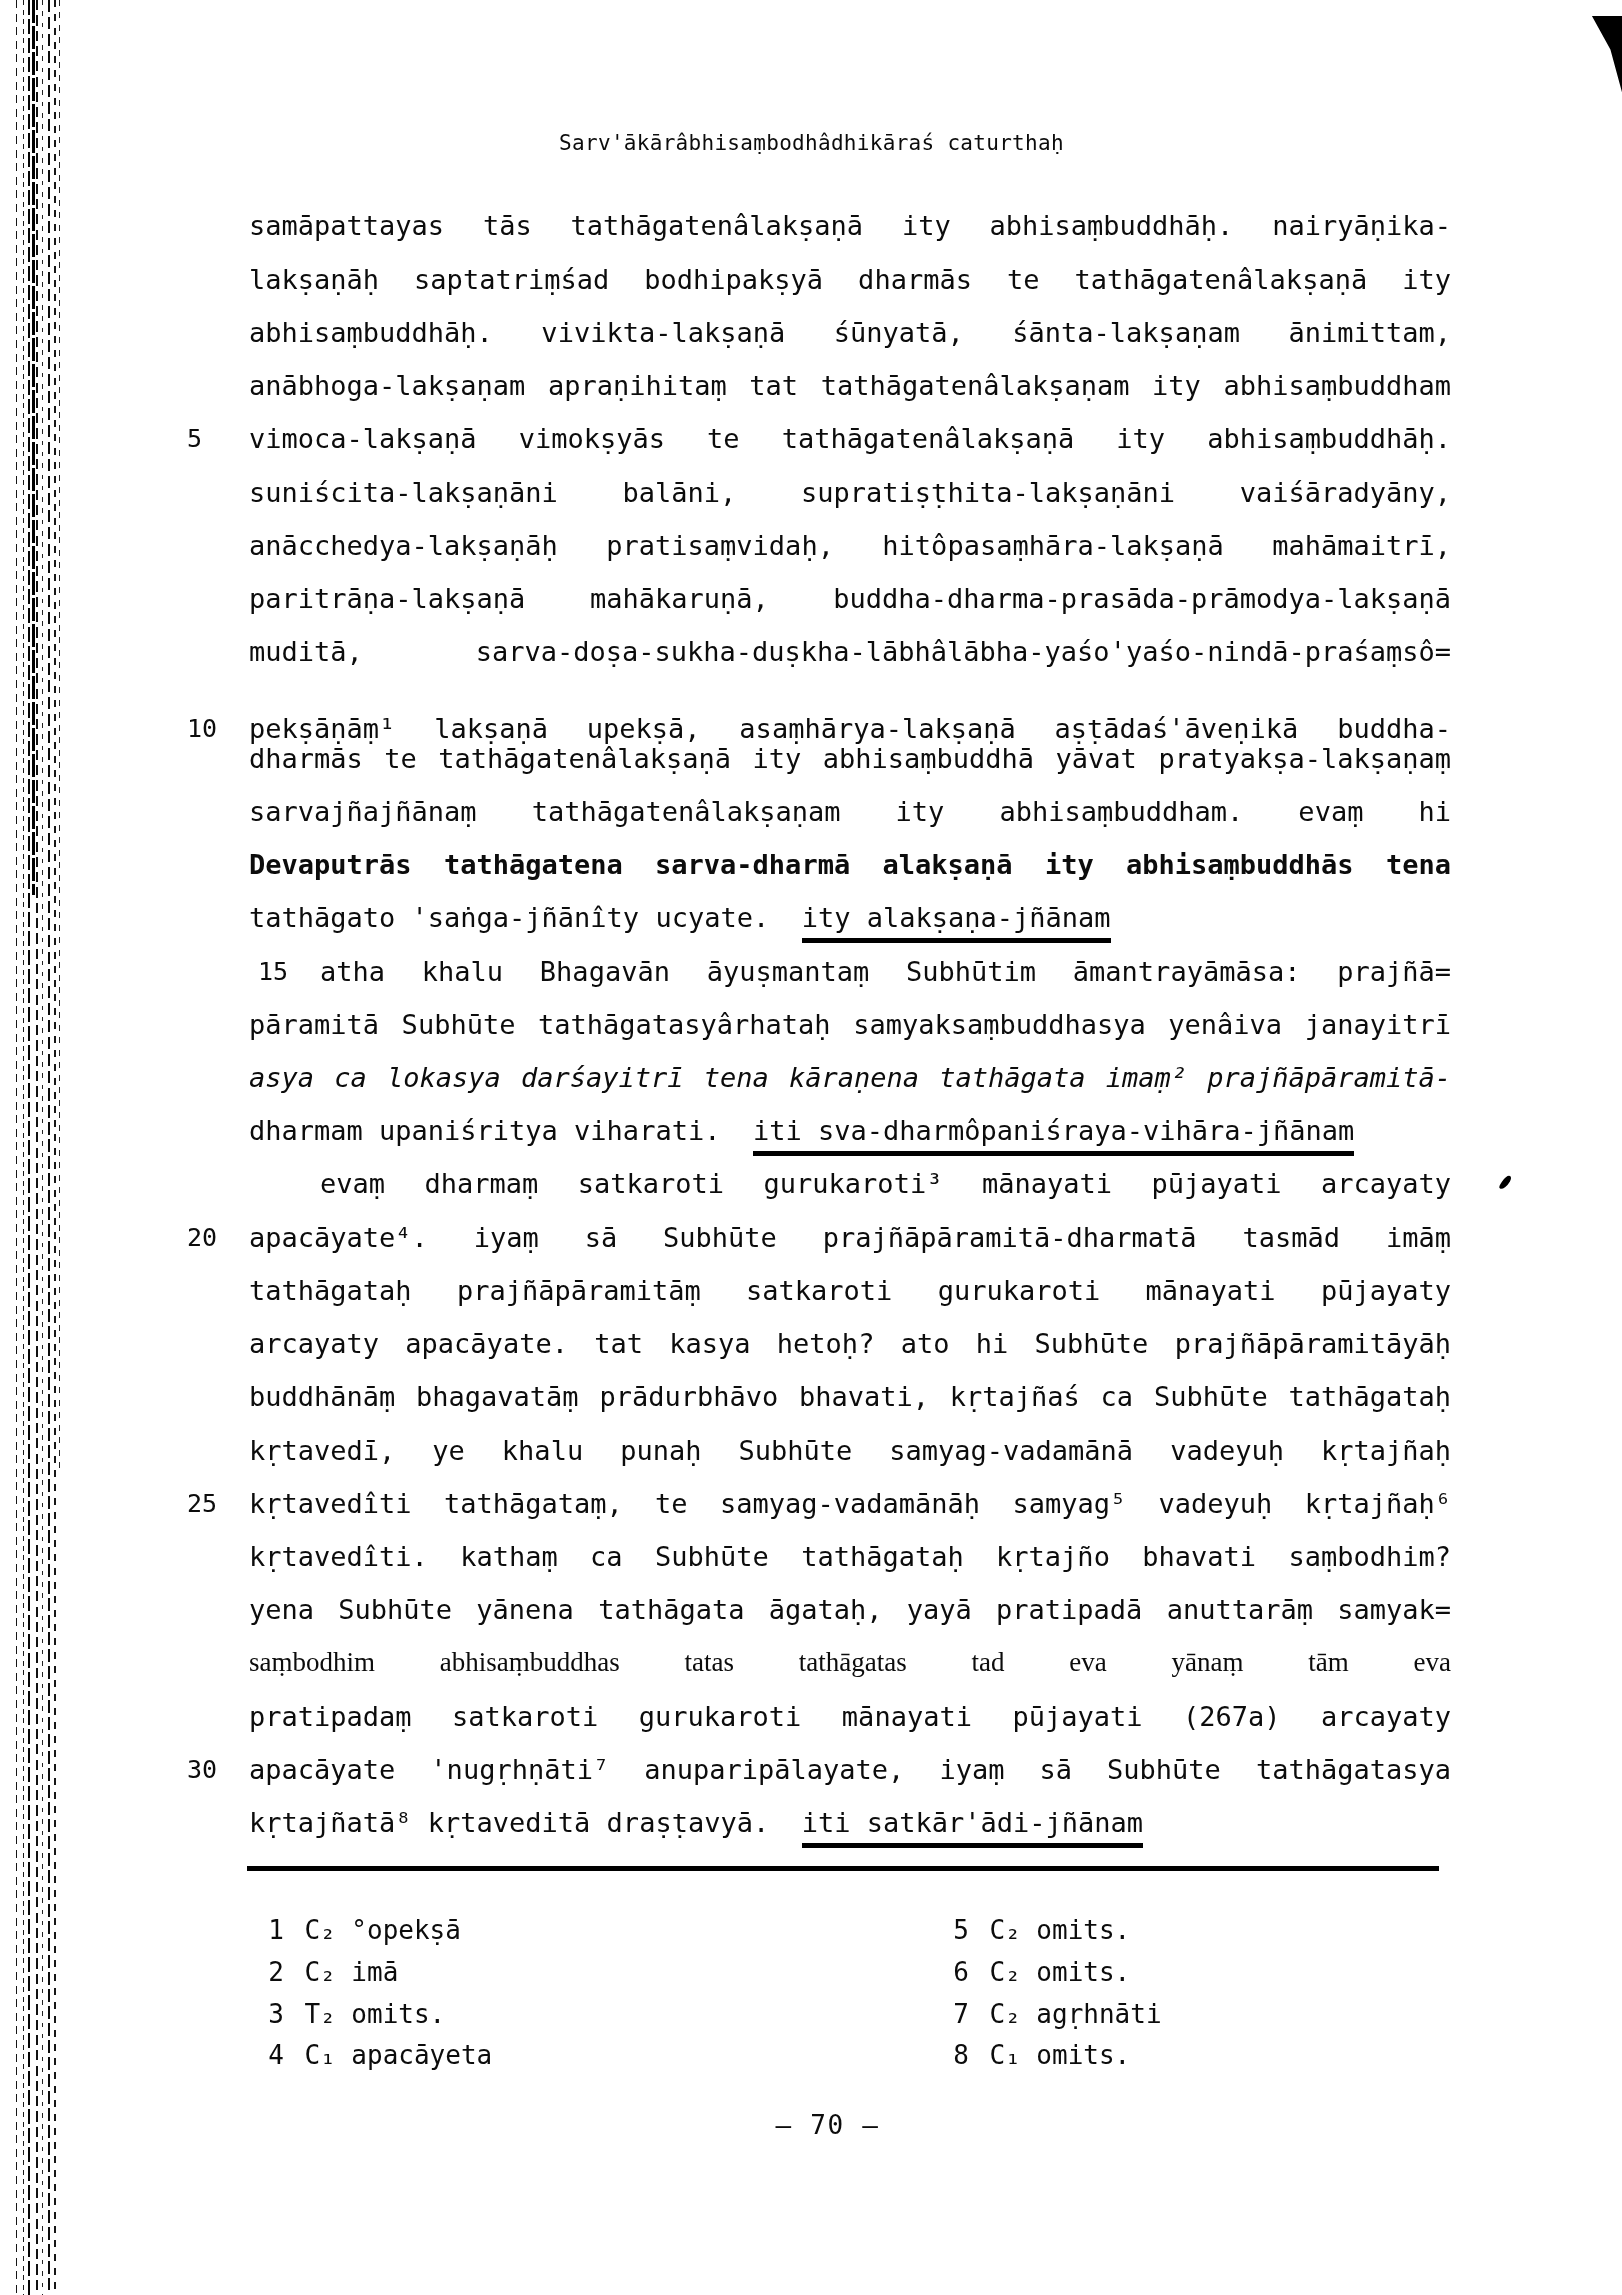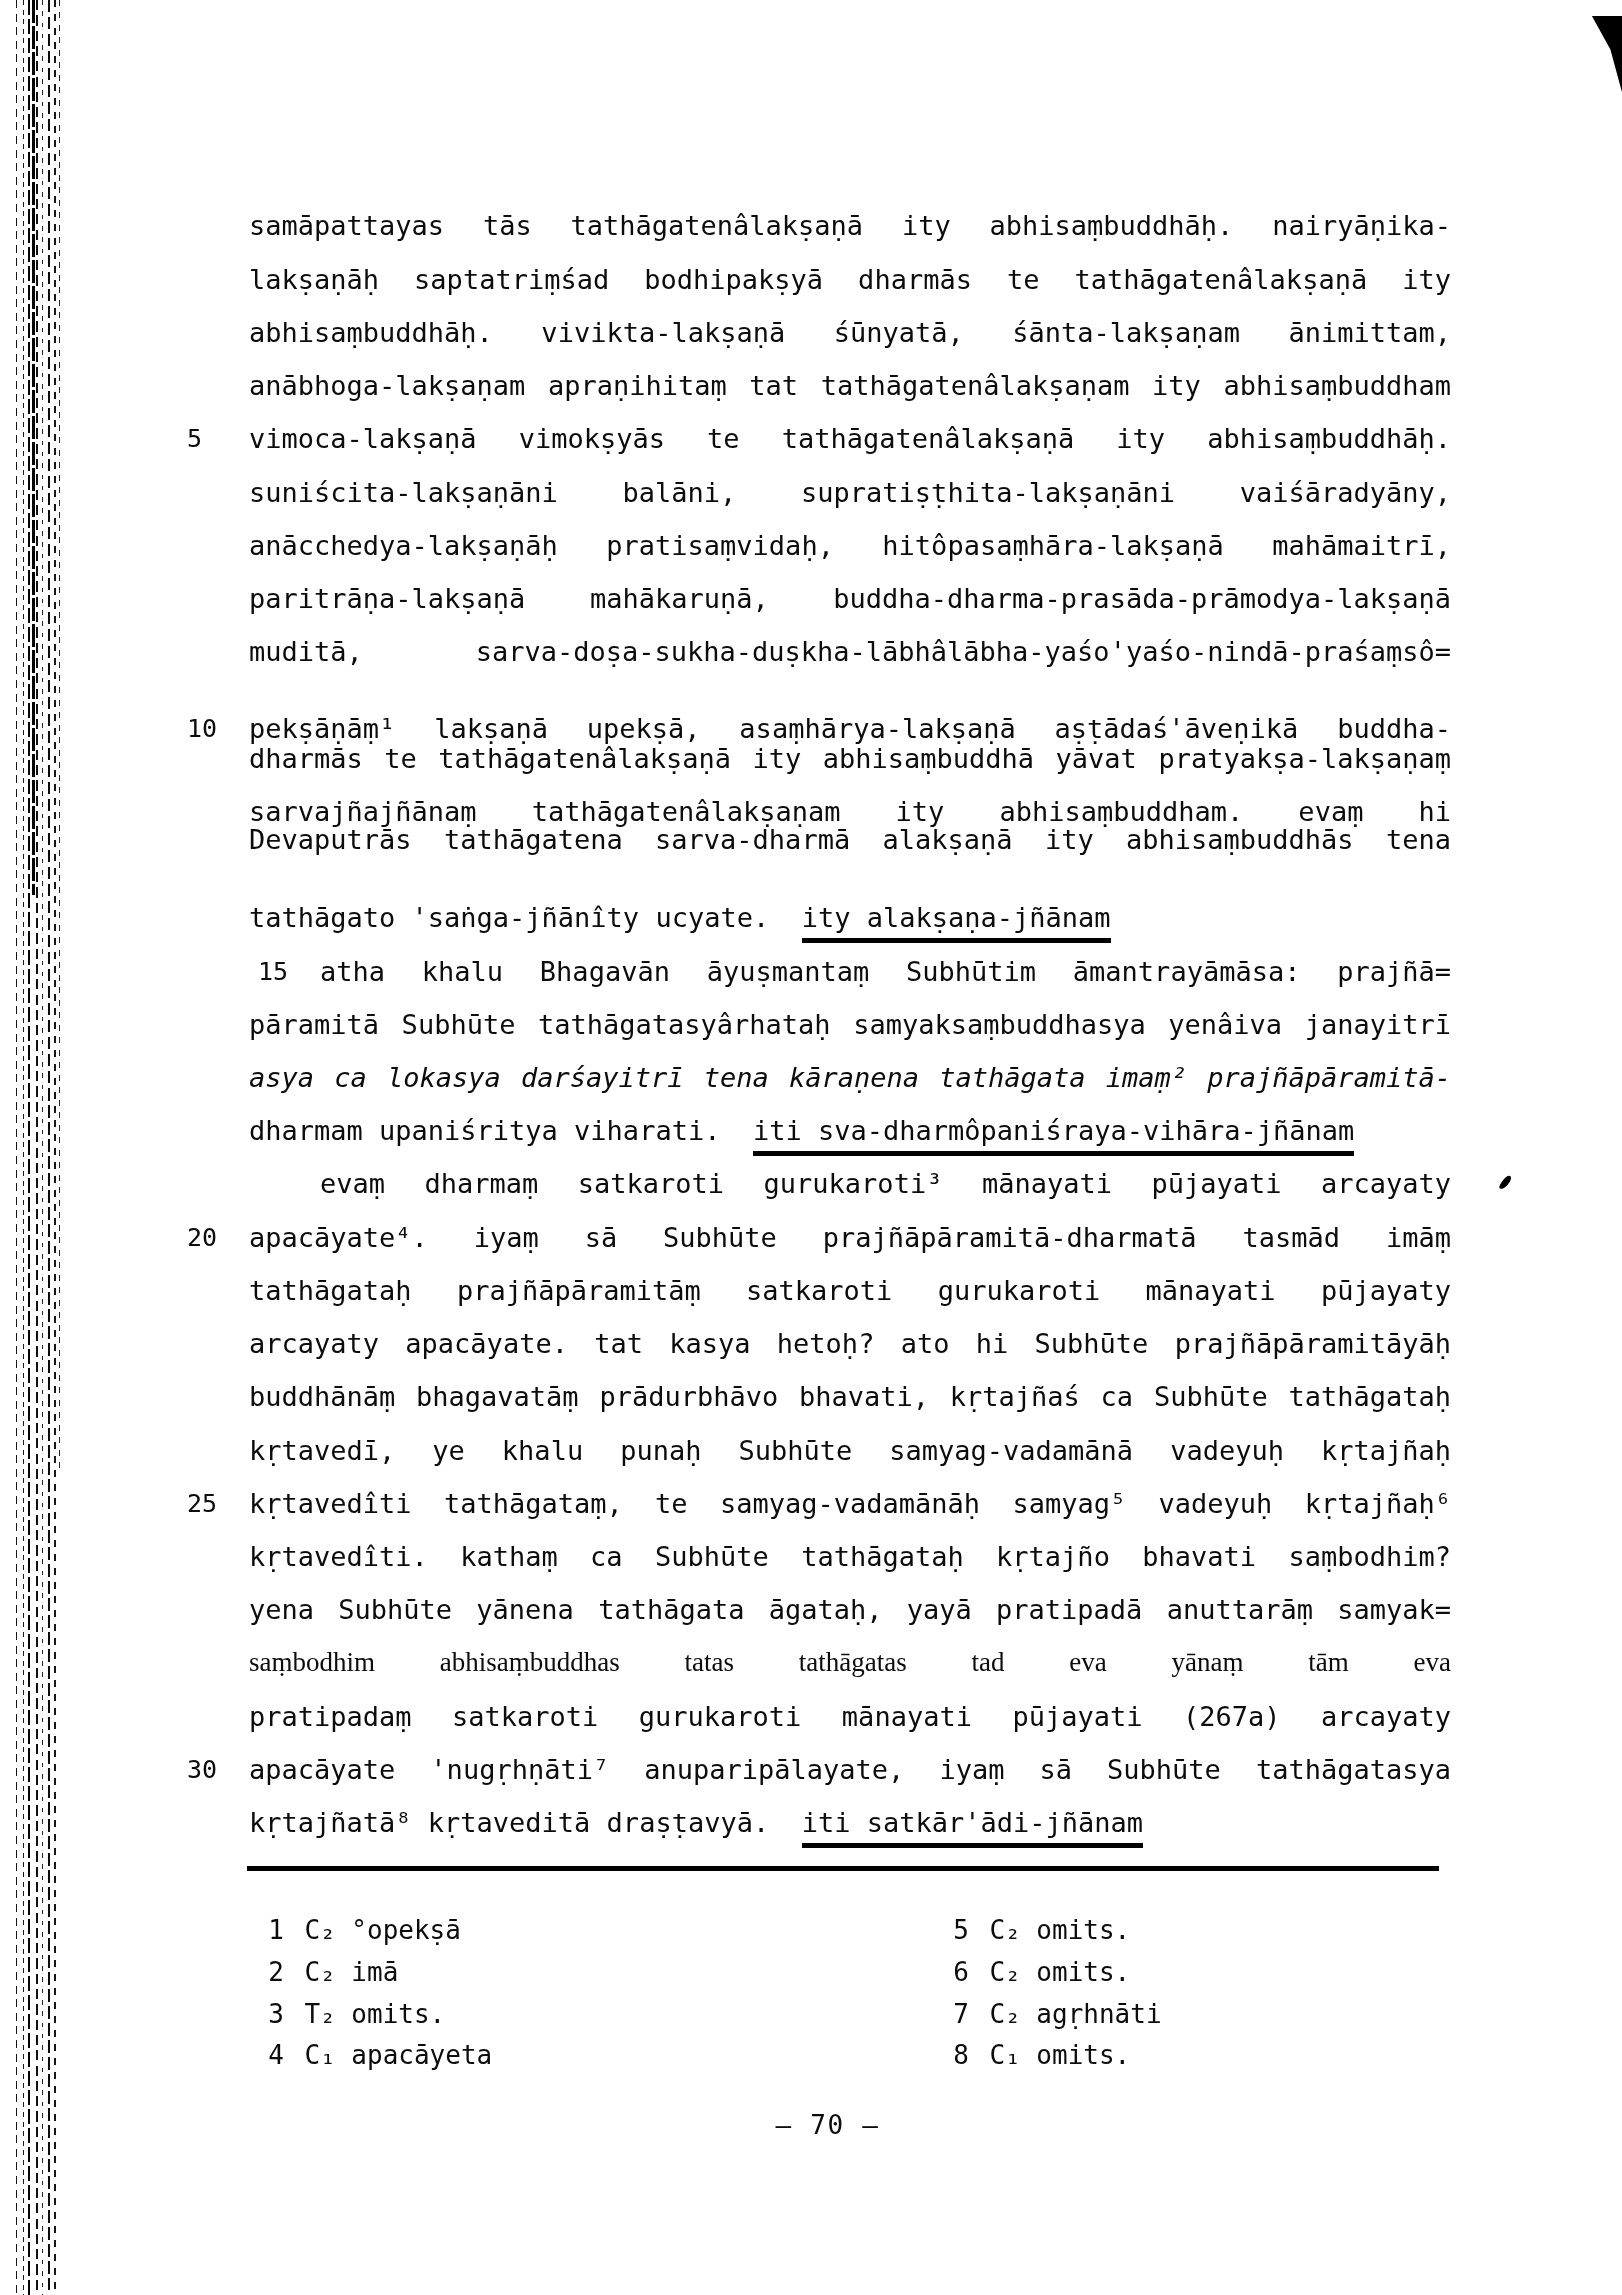--- a/index.html
+++ b/index.html
@@ -59,35 +59,36 @@
     <div class="s s4"></div>
     <div class="s s5"></div>
     <div class="s s6"></div>
     <div class="s s7"></div>
     <div class="s s8"></div>
   </div>
 
   <div class="wedge"></div>
   <div class="stray"></div>
 
+  <div class="head">Sarv'ākārâbhisaṃbodhâdhikāraś caturthaḥ</div>
 
   <div id="body-block">
       <div class="line j" style="top: 208px;"><span>samāpattayas tās tathāgatenâlakṣaṇā ity abhisaṃbuddhāḥ. nairyāṇika-</span></div>
       <div class="line j" style="top: 262px;"><span>lakṣaṇāḥ saptatriṃśad bodhipakṣyā dharmās te tathāgatenâlakṣaṇā ity</span></div>
       <div class="line j" style="top: 315px;"><span>abhisaṃbuddhāḥ. vivikta-lakṣaṇā śūnyatā, śānta-lakṣaṇam ānimittam,</span></div>
       <div class="line j" style="top: 368px;"><span>anābhoga-lakṣaṇam apraṇihitaṃ tat tathāgatenâlakṣaṇam ity abhisaṃbuddham</span></div>
       <div class="line j" style="top: 421px;"><span class="lnum">5</span><span>vimoca-lakṣaṇā vimokṣyās te tathāgatenâlakṣaṇā ity abhisaṃbuddhāḥ.</span></div>
       <div class="line j" style="top: 475px;"><span>suniścita-lakṣaṇāni balāni, supratiṣṭhita-lakṣaṇāni vaiśāradyāny,</span></div>
       <div class="line j" style="top: 528px;"><span>anācchedya-lakṣaṇāḥ pratisaṃvidaḥ, hitôpasaṃhāra-lakṣaṇā mahāmaitrī,</span></div>
       <div class="line j" style="top: 581px;"><span>paritrāṇa-lakṣaṇā mahākaruṇā, buddha-dharma-prasāda-prāmodya-lakṣaṇā</span></div>
       <div class="line j" style="top: 634px;"><span>muditā, sarva-doṣa-sukha-duṣkha-lābhâlābha-yaśo'yaśo-nindā-praśaṃsô=</span></div>
       <div class="line j" style="top: 687px; margin-top: 24px;"><span class="lnum">10</span><span>pekṣāṇāṃ¹ lakṣaṇā upekṣā, asaṃhārya-lakṣaṇā aṣṭādaś'āveṇikā buddha-</span></div>
       <div class="line j" style="top: 741px;"><span>dharmās te tathāgatenâlakṣaṇā ity abhisaṃbuddhā yāvat pratyakṣa-lakṣaṇaṃ</span></div>
       <div class="line j" style="top: 794px;"><span>sarvajñajñānaṃ tathāgatenâlakṣaṇam ity abhisaṃbuddham. evaṃ hi</span></div>
-      <div class="line j" style="top: 822px;"><span>Devaputrās tathāgatena sarva-dharmā alakṣaṇā ity abhisaṃbuddhās tena</span></div>
+      <div class="line j" style="top: 847px; font-weight: bold;"><span>Devaputrās tathāgatena sarva-dharmā alakṣaṇā ity abhisaṃbuddhās tena</span></div>
       <div class="line" style="top: 900px;"><span>tathāgato 'saṅga-jñānîty ucyate.  </span><span class="u">ity alakṣaṇa-jñānam</span></div>
       <div class="line j ind" style="top: 954px;"><span class="lnum">15</span><span>atha khalu Bhagavān āyuṣmantaṃ Subhūtim āmantrayāmāsa: prajñā=</span></div>
       <div class="line j" style="top: 1007px;"><span>pāramitā Subhūte tathāgatasyârhataḥ samyaksaṃbuddhasya yenâiva janayitrī</span></div>
       <div class="line j" style="top: 1060px; font-style: italic;"><span>asya ca lokasya darśayitrī tena kāraṇena tathāgata imaṃ² prajñāpāramitā-</span></div>
       <div class="line" style="top: 1113px;"><span>dharmam upaniśritya viharati.  </span><span class="u">iti sva-dharmôpaniśraya-vihāra-jñānam</span></div>
       <div class="line j ind" style="top: 1166px;"><span>evaṃ dharmaṃ satkaroti gurukaroti³ mānayati pūjayati arcayaty</span></div>
       <div class="line j" style="top: 1220px;"><span class="lnum">20</span><span>apacāyate⁴. iyaṃ sā Subhūte prajñāpāramitā-dharmatā tasmād imāṃ</span></div>
       <div class="line j" style="top: 1273px;"><span>tathāgataḥ prajñāpāramitāṃ satkaroti gurukaroti mānayati pūjayaty</span></div>
       <div class="line j" style="top: 1326px;"><span>arcayaty apacāyate. tat kasya hetoḥ? ato hi Subhūte prajñāpāramitāyāḥ</span></div>
       <div class="line j" style="top: 1379px;"><span>buddhānāṃ bhagavatāṃ prādurbhāvo bhavati, kṛtajñaś ca Subhūte tathāgataḥ</span></div>

